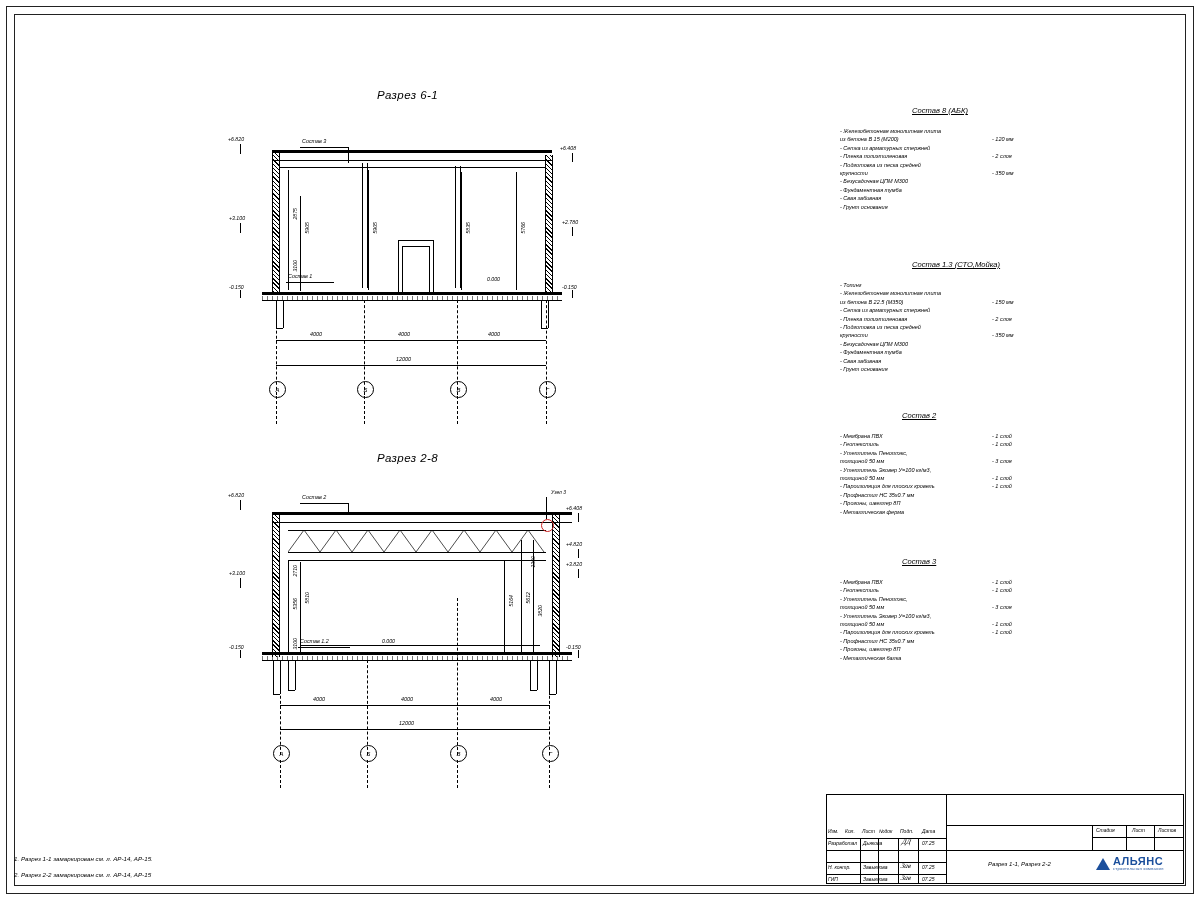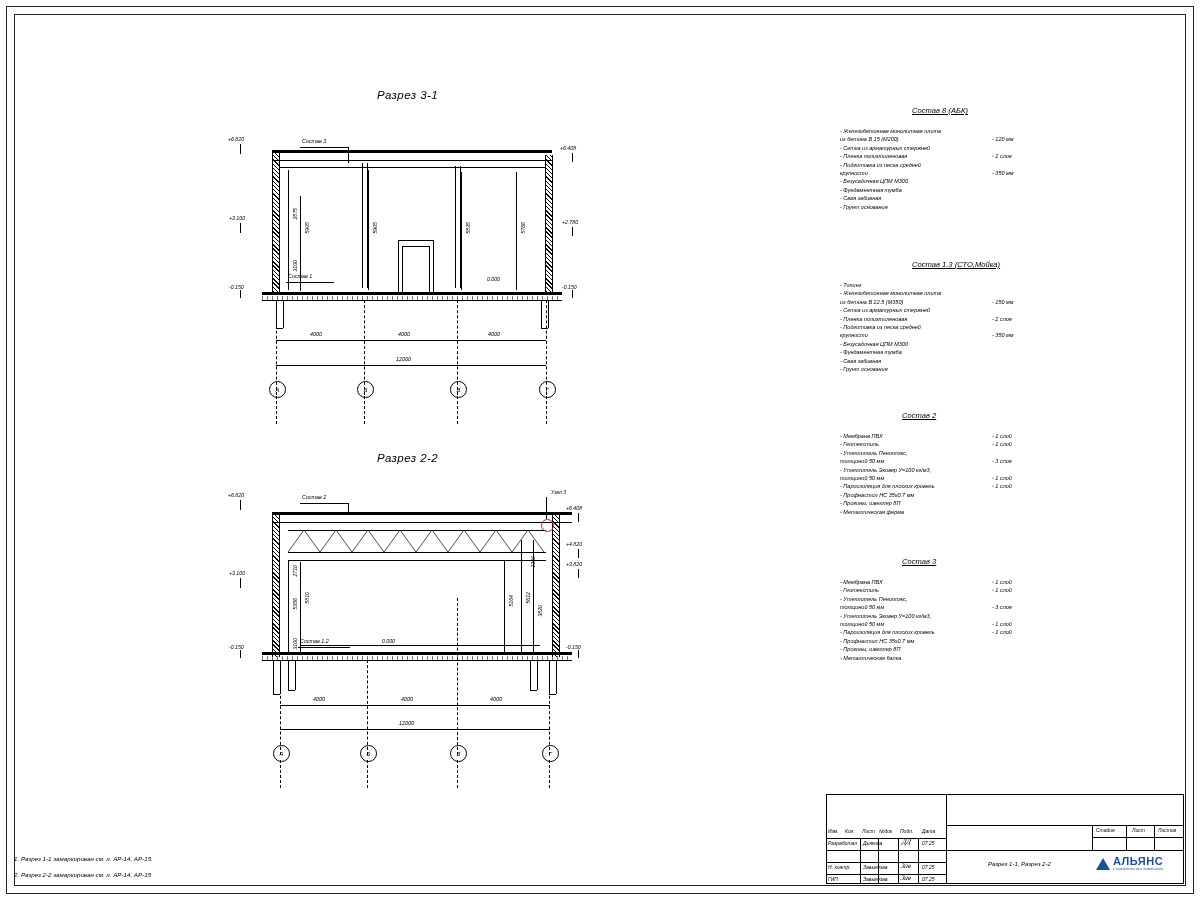--- a/index.html
+++ b/index.html
@@ -36,21 +36,21 @@
   .sig{font-size:7px;font-style:italic;font-family:"Liberation Serif",serif;transform:skewX(-12deg);}
   .redcirc{position:absolute;border:1px solid #cc2020;border-radius:50%;}
 </style>
 </head>
 <body>
 
 <div class="sheet">
   <div class="frame-outer"></div>
   <div class="frame-inner"></div>
 
-  <div class="abs title" style="left:377px;top:89px;">Разрез 3-1</div>
+  <div class="abs title" style="left:377px;top:89px;">Разрез 6-1</div>
 
   <div>
 
     <div class="slab" style="left:272px;top:150px;width:280px;height:3px;"></div>
     <div class="hline" style="left:272px;top:160px;width:280px;"></div>
 
     <div class="wallfill" style="left:272px;top:150px;width:7px;height:145px;"></div>
     <div class="vline" style="left:272px;top:150px;height:145px;"></div>
     <div class="vline" style="left:279px;top:150px;height:145px;"></div>
 
@@ -135,21 +135,21 @@
       </div>
     <div class="circ" style="left:539px;top:381px;width:15px;height:15px;">
         <span>Г</span>
       </div>
     <div class="dashv" style="left:276px;top:396px;height:28px;"></div>
     <div class="dashv" style="left:364px;top:396px;height:28px;"></div>
     <div class="dashv" style="left:457px;top:396px;height:28px;"></div>
     <div class="dashv" style="left:546px;top:396px;height:28px;"></div>
   </div>
 
-  <div class="abs title" style="left:377px;top:452px;">Разрез 2-2</div>
+  <div class="abs title" style="left:377px;top:452px;">Разрез 2-8</div>
 
   <div>
     <div class="slab" style="left:272px;top:512px;width:300px;height:3px;"></div>
     <div class="hline" style="left:272px;top:522px;width:300px;"></div>
     <div class="wallfill" style="left:272px;top:512px;width:7px;height:145px;"></div>
     <div class="vline" style="left:272px;top:512px;height:145px;"></div>
     <div class="vline" style="left:279px;top:512px;height:145px;"></div>
     <div class="wallfill" style="left:552px;top:515px;width:7px;height:142px;"></div>
     <div class="vline" style="left:552px;top:515px;height:142px;"></div>
     <div class="vline" style="left:559px;top:515px;height:142px;"></div>

